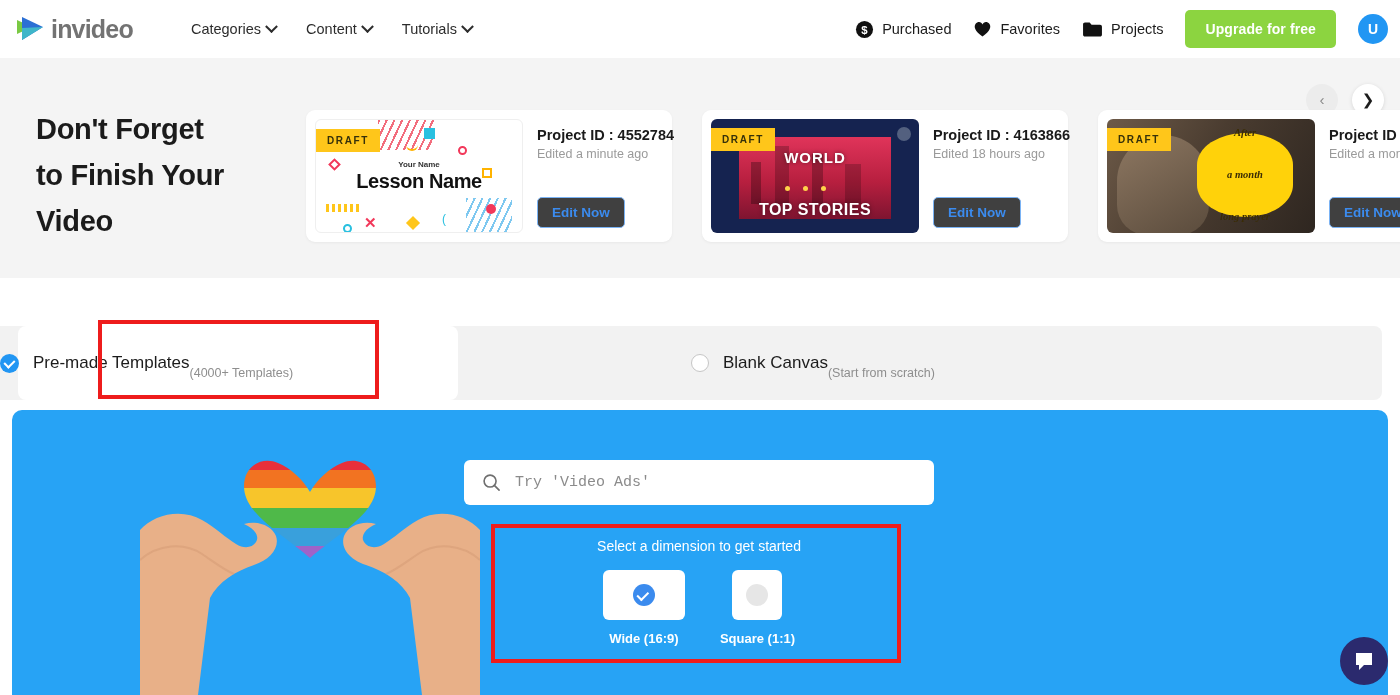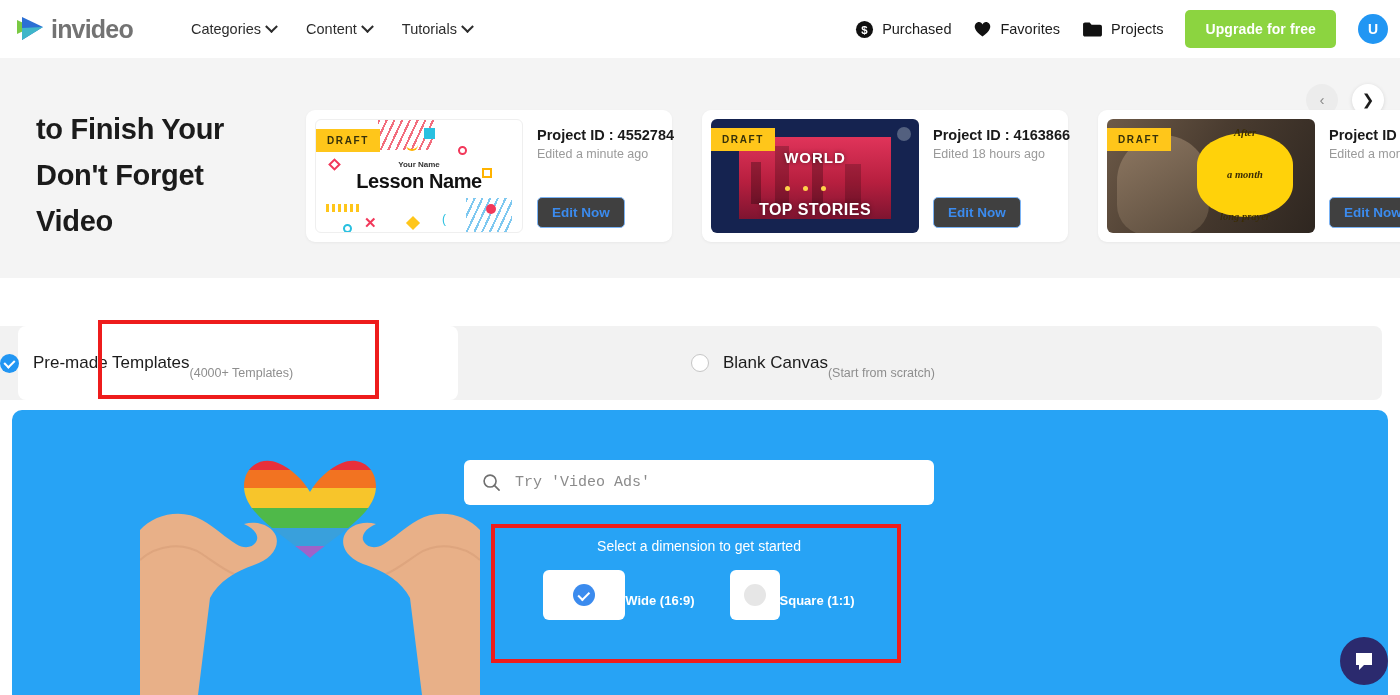--- a/index.html
+++ b/index.html
@@ -244,21 +244,21 @@
   }
   .search-input::placeholder { color: #8b8b8b; }
 
   .dim-panel {
     position: absolute; left: 478px; top: 118px;
     width: 418px; height: 140px;
     display: flex; flex-direction: column; align-items: center;
   }
   .dim-title { color: #ffffff; font-size: 14px; margin-top: 10px; }
   .dim-row { display: flex; align-items: flex-start; gap: 35px; margin-top: 16px; }
-  .dim-opt { display: flex; flex-direction: row; align-items: center; cursor: pointer; }
+  .dim-opt { display: flex; flex-direction: column; align-items: center; cursor: pointer; }
   .dim-box {
     background: #ffffff; border-radius: 6px;
     display: flex; align-items: center; justify-content: center;
   }
   .dim-wide { width: 82px; height: 50px; }
   .dim-square { width: 50px; height: 50px; }
   .dim-vert { width: 34px; height: 50px; }
   .dim-check {
     width: 22px; height: 22px; border-radius: 50%;
     background: #3b8bee; display: flex; align-items: center; justify-content: center;
@@ -352,22 +352,22 @@
     <div class="viewall">View All</div>
     <div class="arrow-btn arrow-prev">
       <span>‹</span>
     </div>
     <div class="arrow-btn arrow-next">
       <span>❯</span>
     </div>
   </div>
 
   <div class="drafts-title">
+    <div>Don't Forget</div>
     <div>to Finish Your</div>
-    <div>Don't Forget</div>
     <div>Video</div>
   </div>
 
   <div class="cards-row">
 
     <div class="pcard">
       <div class="pthumb thumb-lesson">
         <div class="deco" style="left:62px;top:0;width:56px;height:30px;background:repeating-linear-gradient(115deg,#f26d7d 0 2px,transparent 2px 7px);"></div>
         <div class="deco" style="left:150px;top:78px;width:46px;height:36px;background:repeating-linear-gradient(115deg,#7ec8f0 0 2px,transparent 2px 7px);"></div>
         <div class="deco" style="left:108px;top:8px;width:11px;height:11px;background:#29c0e0;"></div>

